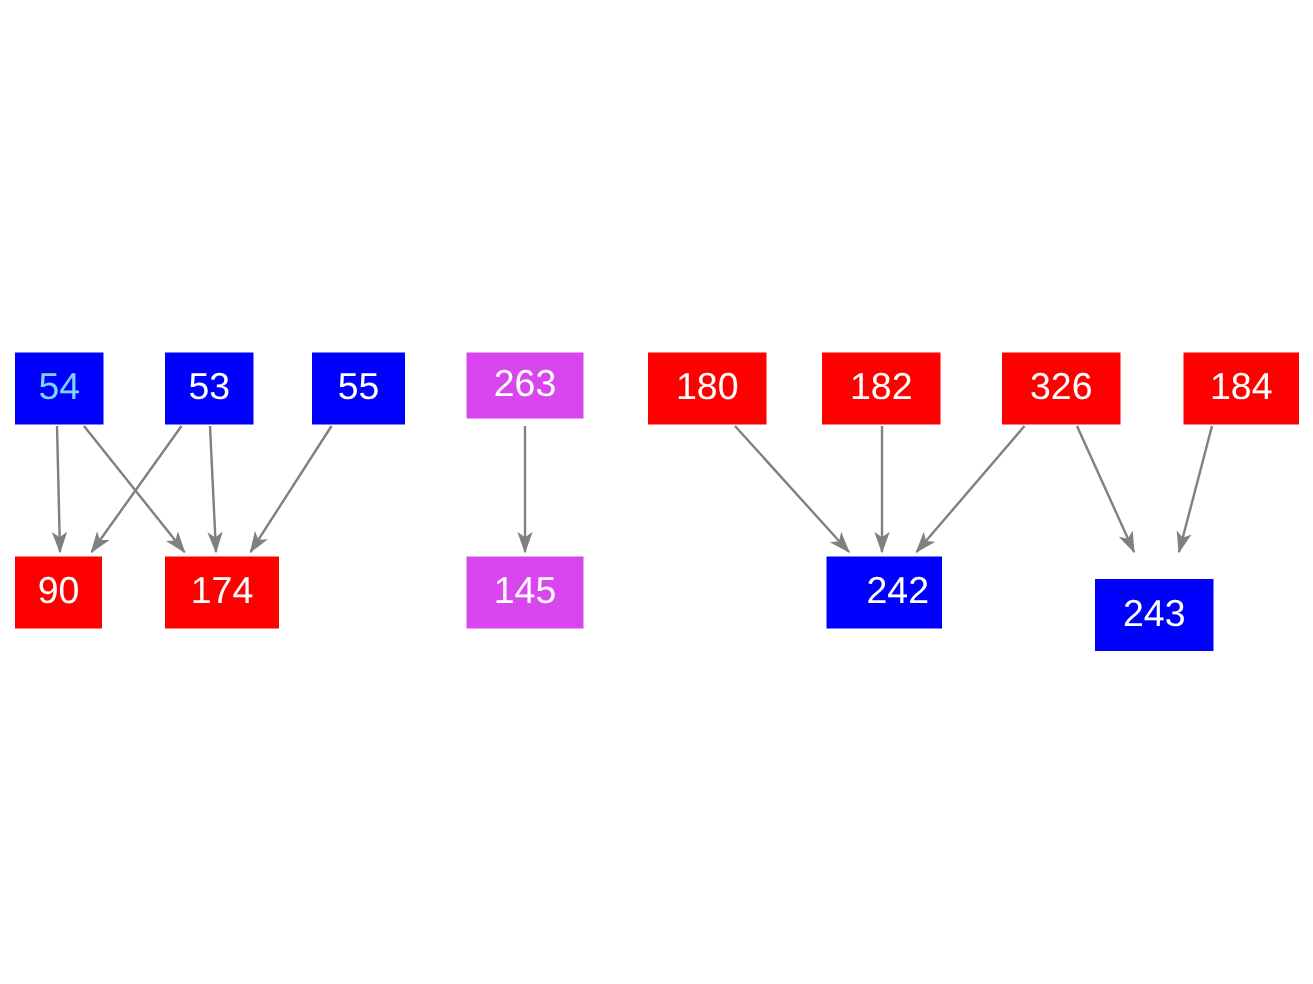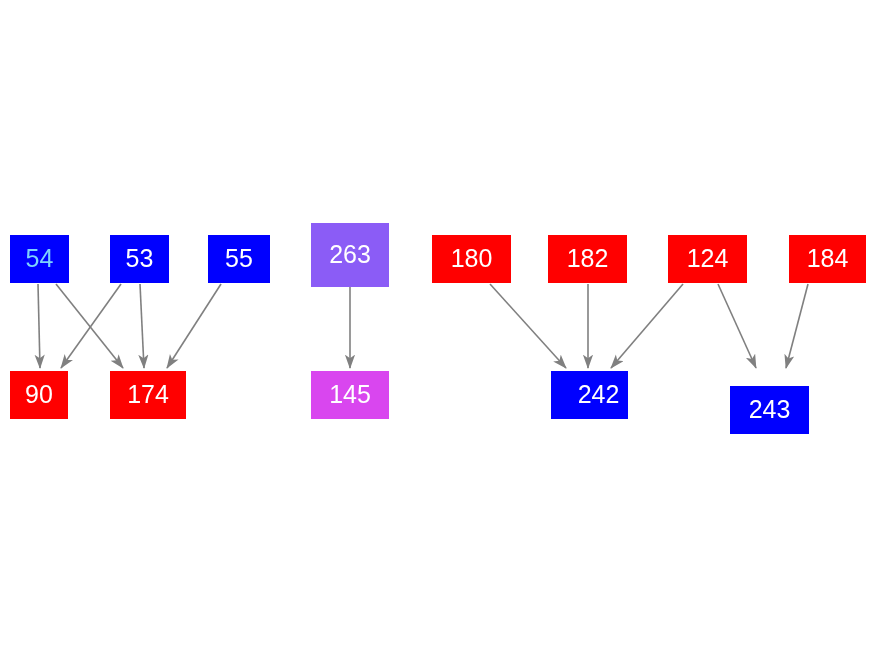--- a/index.html
+++ b/index.html
@@ -73,31 +73,31 @@
   <div id="nodes-group">
       <div class="node" style="left: 10px; top: 235px; width: 59px; height: 48px; background: rgb(0, 0, 255);">
         <span class="node-label" style="color: #7dd3fc;">54</span>
       </div>
       <div class="node" style="left: 110px; top: 235px; width: 59px; height: 48px; background: rgb(0, 0, 255); text-align: center;">
         <span class="node-label" style="color: rgb(255, 255, 255);">53</span>
       </div>
       <div class="node" style="left: 208px; top: 235px; width: 62px; height: 48px; background: rgb(0, 0, 255);">
         <span class="node-label" style="color: rgb(255, 255, 255); text-align: center;">55</span>
       </div>
-      <div class="node" style="left: 311px; top: 223px; width: 78px; height: 64px; background: #8b5cf6;">
+      <div class="node" style="left: 311px; top: 235px; width: 78px; height: 44px; background: #d946ef;">
         <span class="node-label" style="color: rgb(255, 255, 255);">263</span>
       </div>
       <div class="node" style="left: 432px; top: 235px; width: 79px; height: 48px; background: rgb(255, 0, 0);">
         <span class="node-label" style="color: rgb(255, 255, 255);">180</span>
       </div>
       <div class="node" style="left: 548px; top: 235px; width: 79px; height: 48px; background: rgb(255, 0, 0);">
         <span class="node-label" style="color: rgb(255, 255, 255);">182</span>
       </div>
       <div class="node" style="left: 668px; top: 235px; width: 79px; height: 48px; background: rgb(255, 0, 0);">
-        <span class="node-label" style="color: rgb(255, 255, 255);">124</span>
+        <span class="node-label" style="color: rgb(255, 255, 255);">326</span>
       </div>
       <div class="node" style="left: 789px; top: 235px; width: 77px; height: 48px; background: rgb(255, 0, 0);">
         <span class="node-label" style="color: rgb(255, 255, 255);">184</span>
       </div>
       <div class="node" style="left: 10px; top: 371px; width: 58px; height: 48px; background: rgb(255, 0, 0);">
         <span class="node-label" style="color: rgb(255, 255, 255);">90</span>
       </div>
       <div class="node" style="left: 110px; top: 371px; width: 76px; height: 48px; background: rgb(255, 0, 0);">
         <span class="node-label" style="color: rgb(255, 255, 255);">174</span>
       </div>

